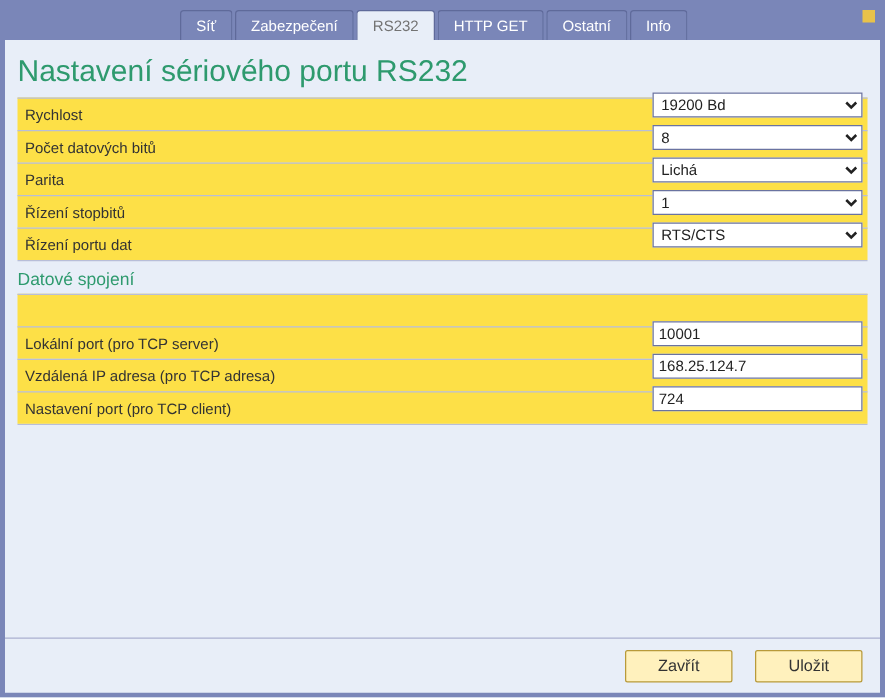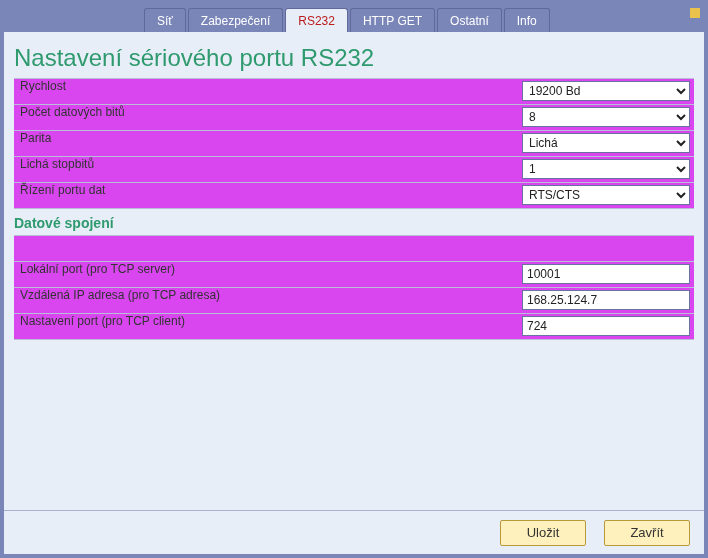--- a/index.html
+++ b/index.html
@@ -45,45 +45,45 @@
     border-bottom: none;
     background: #7a86b8;
     color: #ffffff;
     font-size: 12px;
     cursor: pointer;
     border-top-left-radius: 3px;
     border-top-right-radius: 3px;
   }
   .tab.active {
     background: #e8eef8;
-    color: #b91c1c;
+    color: #737373;
   }
   .content {
     flex: 1;
     padding: 8px 10px 0 10px;
     overflow: auto;
   }
   h2.section {
     color: #2e9a6e;
     font-size: 24px;
     font-weight: normal;
     margin: 4px 0 6px 0;
     font-family: Verdana, Arial, sans-serif;
   }
   h3.subsection {
     color: #2e9a6e;
     font-size: 14px;
-    font-weight: bold;
+    font-weight: normal;
     margin: 6px 0 4px 0;
   }
   .row {
     display: flex;
-    align-items: flex-start;
+    align-items: center;
     border-top: 1px solid #b8bed8;
-    background: #d946ef;
+    background: #fde047;
     height: 26px;
   }
   .row .label {
     flex: 0 0 508px;
     padding: 0 6px;
     color: #333;
     font-size: 12px;
   }
   .row .field {
     flex: 1;
@@ -163,21 +163,21 @@
       </div>
       <div class="row">
         <div class="label">Parita</div>
         <div class="field">
           <select>
             <option>Lichá</option>
           </select>
         </div>
       </div>
       <div class="row">
-        <div class="label">Lichá stopbitů</div>
+        <div class="label">Řízení stopbitů</div>
         <div class="field">
           <select>
             <option>1</option>
           </select>
         </div>
       </div>
       <div class="row">
         <div class="label">Řízení portu dat</div>
         <div class="field">
           <select>
@@ -207,16 +207,16 @@
       <div class="row">
         <div class="label">Nastavení port (pro TCP client)</div>
         <div class="field">
           <input type="text" value="724" style="">
         </div>
       </div>
     </div>
   </div>
 
   <div class="footer">
+    <button class="btn">Zavřít</button>
     <button class="btn">Uložit</button>
-    <button class="btn">Zavřít</button>
   </div>
 </div>
 
 </body></html>

